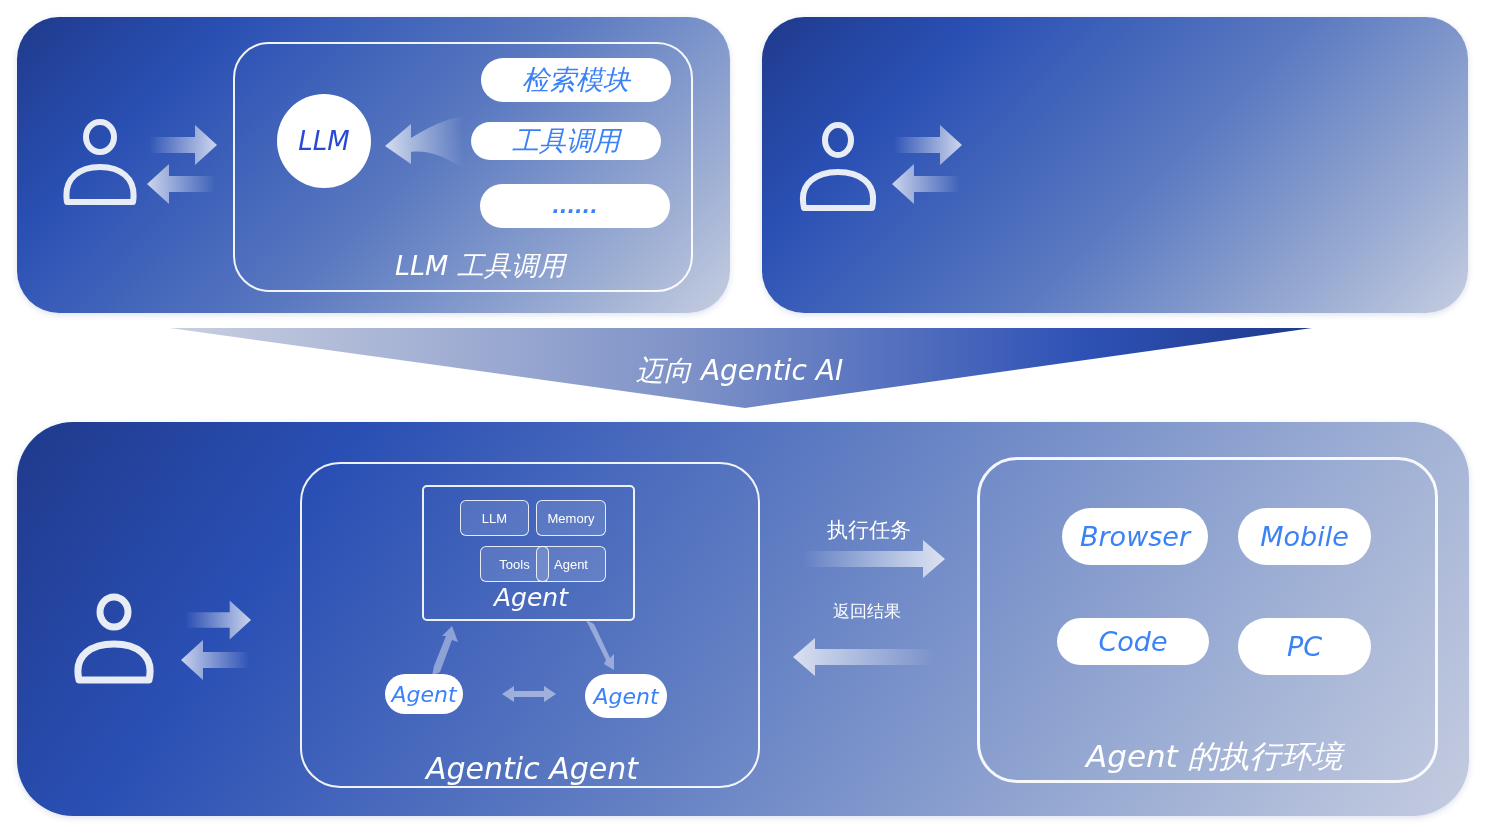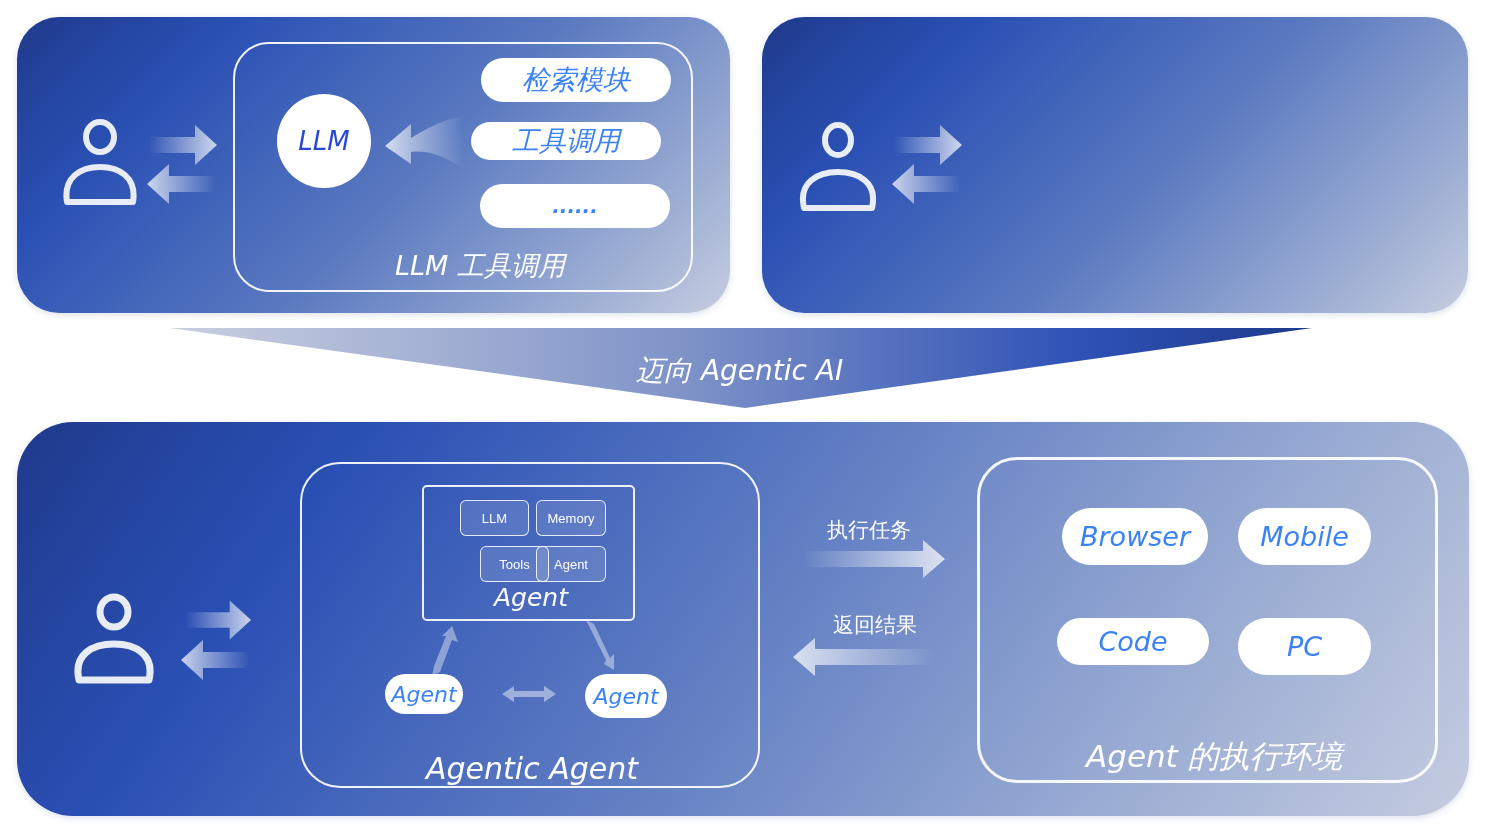--- a/index.html
+++ b/index.html
@@ -113,21 +113,21 @@
     </svg>
     <div class="pill" style="left:83px;top:210px;width:78px;height:40px;border-radius:20px;font-size:22px;">Agent</div>
     <div class="pill" style="left:283px;top:210px;width:82px;height:44px;border-radius:22px;font-size:22px;">Agent</div>
     <div class="ital" style="left:124px;top:272px;font-size:30px;margin-top:15px;">Agentic Agent</div>
   </div>
 
   <div class="ital" style="left:810px;top:94px;font-size:21px;font-style:normal;">执行任务</div>
   <svg class="arrow" style="left:786px;top:118px" width="142" height="38" viewBox="0 0 142 38">
     <path d="M0 11 H120 V0 L142 19 L120 38 V27 H0 Z" fill="url(#gR)"></path>
   </svg>
-  <div class="ital" style="left:816px;top:189px;font-size:21px;font-style:normal;">返回结果</div>
+  <div class="ital" style="left:816px;top:178px;font-size:17px;font-style:normal;">返回结果</div>
   <svg class="arrow" style="left:776px;top:216px" width="142" height="38" viewBox="0 0 142 38">
     <path d="M142 11 H22 V0 L0 19 L22 38 V27 H142 Z" fill="url(#gL)"></path>
   </svg>
 
   <div class="box" style="left:960px;top:35px;width:461px;height:326px;border-width:3px;border-radius:40px;">
     <div class="pill" style="left:82px;top:48px;width:146px;height:57px;">Browser</div>
     <div class="pill" style="left:258px;top:48px;width:133px;height:57px;">Mobile</div>
     <div class="pill" style="left:77px;top:158px;width:152px;height:47px;">Code</div>
     <div class="pill" style="left:258px;top:158px;width:133px;height:57px;">PC</div>
     <div class="ital" style="left:106px;top:276px;font-size:31px;">Agent 的执行环境</div>

